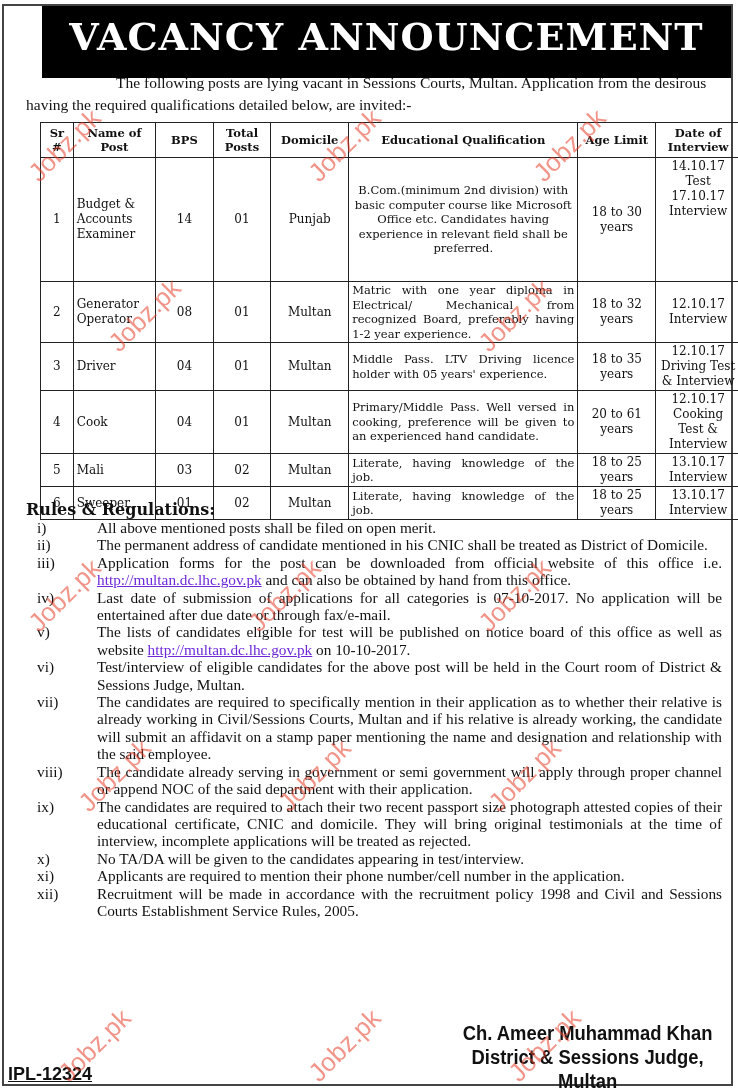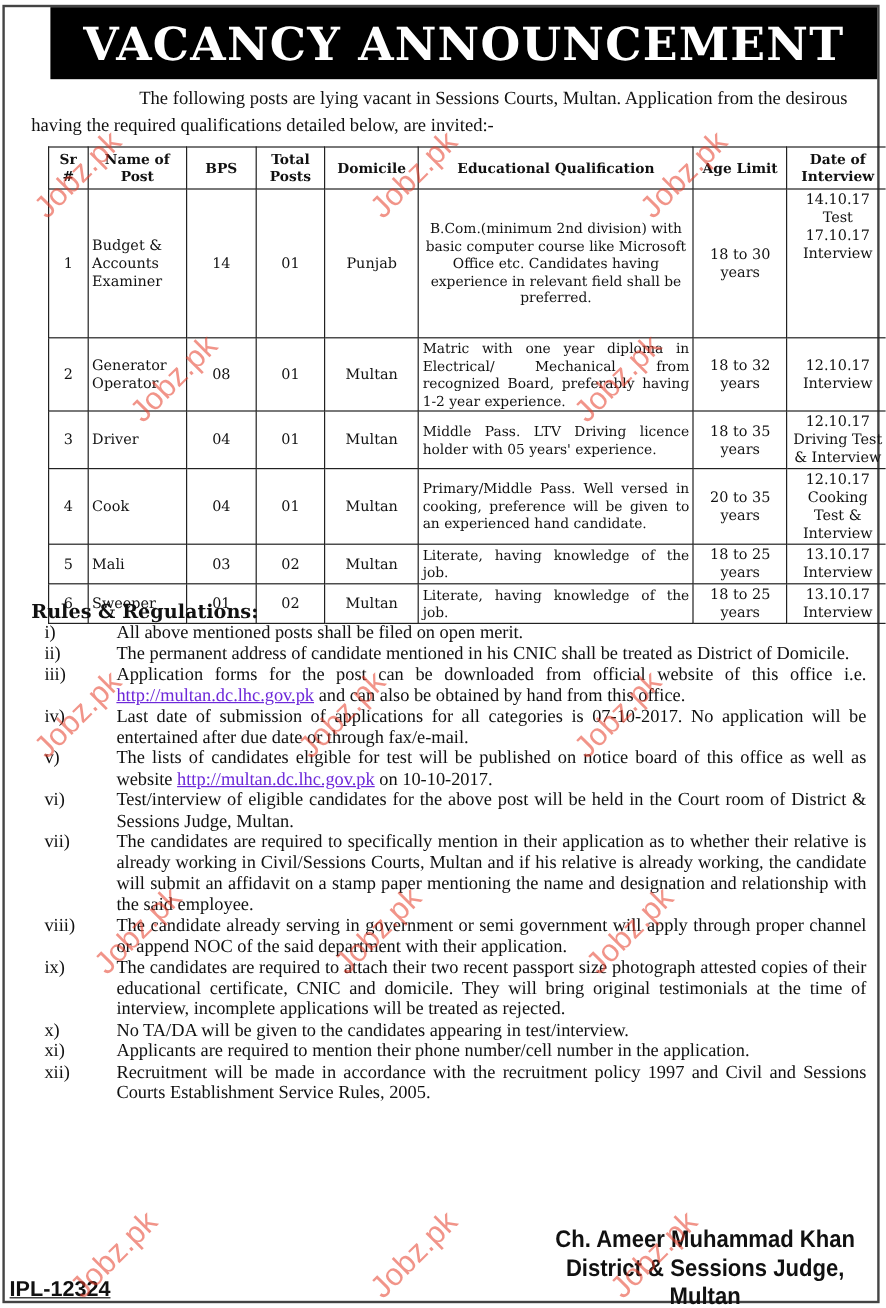--- a/index.html
+++ b/index.html
@@ -1,18 +1,18 @@
 <!DOCTYPE html>
 <html><head>
 <meta charset="utf-8">
 <style>
   html, body { margin: 0; padding: 0; background: #ffffff; }
   body { width: 738px; height: 1090px; position: relative; overflow: hidden; font-family: "DejaVu Serif", serif; color: #111; }
   .frame { position: absolute; left: 2px; top: 4px; width: 731px; height: 1082px; border: 2px solid #444; box-sizing: border-box; background: #fff; }
-  .banner { position: absolute; left: 0; top: 0; right: 0; height: 60px; background: #000; color: #fff; text-align: center; font-family: "DejaVu Serif", serif; font-weight: bold; font-size: 38px; line-height: 62px; letter-spacing: 1px; margin-left: 38px; }
+  .banner { position: absolute; left: 0; top: 0; right: 0; height: 72px; background: #000; color: #fff; text-align: center; font-family: "DejaVu Serif", serif; font-weight: bold; font-size: 38px; line-height: 62px; letter-spacing: 1px; margin-left: 38px; }
   .intro { position: absolute; left: 22px; top: 66px; width: 690px; font-family: "Liberation Serif", serif; font-size: 15.5px; line-height: 22px; }
   .intro .indent { display: inline-block; width: 90px; }
   table.posts { position: absolute; left: 36px; top: 116px; width: 701px; border-collapse: collapse; font-family: "DejaVu Serif", serif; font-size: 12px; }
   table.posts th, table.posts td { border: 1.5px solid #222; padding: 1px 3px; vertical-align: middle; text-align: center; line-height: 15px; }
   table.posts th { font-weight: bold; font-size: 11.5px; line-height: 14px; height: 32px; }
   table.posts td.name { text-align: left; }
   table.posts td.qual { text-align: justify; text-align-last: left; font-size: 11.5px; line-height: 14.5px; margin-left: 28px; }
   table.posts td.qual.center { text-align: center; text-align-last: center; }
   .rules-title { position: absolute; left: 22px; top: 494px; font-family: "DejaVu Serif", serif; font-weight: bold; font-size: 16px; }
   .rules { position: absolute; left: 33px; top: 513px; width: 685px; font-family: "Liberation Serif", serif; font-size: 15.3px; line-height: 17.4px; }
@@ -76,21 +76,21 @@
           <td>18 to 35 years</td>
           <td>12.10.17 Driving Test &amp; Interview</td>
         </tr>
         <tr style="height: 62px;">
           <td>4</td>
           <td class="name">Cook</td>
           <td>04</td>
           <td>01</td>
           <td>Multan</td>
           <td class="qual">Primary/Middle Pass. Well versed in cooking, preference will be given to an experienced hand candidate.</td>
-          <td>20 to 35 years</td>
+          <td>20 to 61 years</td>
           <td>12.10.17 Cooking Test &amp; Interview</td>
         </tr>
         <tr style="height: 30px;">
           <td>5</td>
           <td class="name">Mali</td>
           <td>03</td>
           <td>02</td>
           <td>Multan</td>
           <td class="qual">Literate, having knowledge of the job.</td>
           <td>18 to 25 years</td>
@@ -150,21 +150,21 @@
       <div class="rule">
         <span class="num">x)</span>
         <span class="txt">No TA/DA will be given to the candidates appearing in test/interview.</span>
       </div>
       <div class="rule">
         <span class="num">xi)</span>
         <span class="txt">Applicants are required to mention their phone number/cell number in the application.</span>
       </div>
       <div class="rule">
         <span class="num">xii)</span>
-        <span class="txt">Recruitment will be made in accordance with the recruitment policy 1997 and Civil and Sessions Courts Establishment Service Rules, 2005.</span>
+        <span class="txt">Recruitment will be made in accordance with the recruitment policy 1998 and Civil and Sessions Courts Establishment Service Rules, 2005.</span>
       </div>
     </div>
 
   <div class="sign">
     <div>Ch. Ameer Muhammad Khan</div>
     <div>District &amp; Sessions Judge,</div>
     <div>Multan</div>
   </div>
   <div class="ipl">IPL-12324</div>
 </div>

